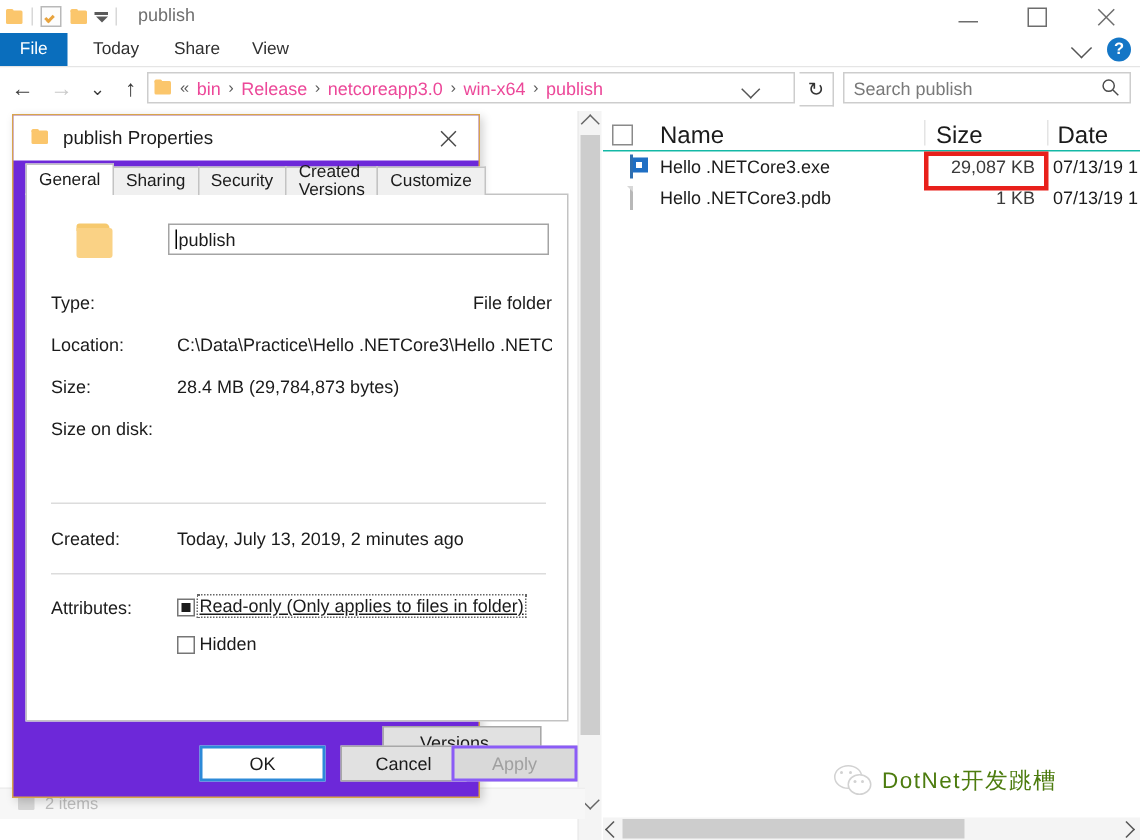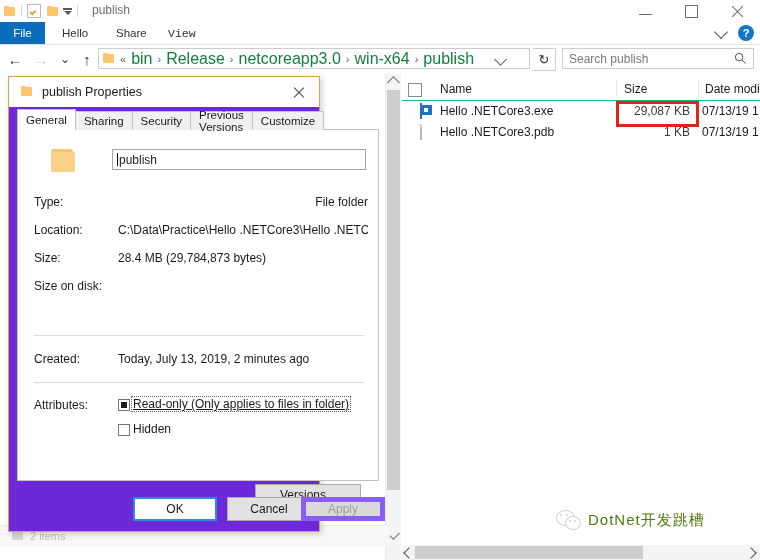--- a/index.html
+++ b/index.html
@@ -143,21 +143,21 @@
   .rb-tab {
     position: absolute;
     top: 0; height: 22px;
     font-size: 11.5px;
     color: #303030;
     display: flex; align-items: center; justify-content: center;
     padding: 0 10px;
   }
   #rb-home { left: 52px; }
   #rb-share { left: 106px; }
-  #rb-view  { left: 158px; font-family: Liberation Mono, monospace; }
+  #rb-view  { left: 158px; }
   .ribbon-right {
     position: absolute;
     right: 6px; top: 3px;
     display: flex; align-items: center;
   }
   .chev-down {
     width: 9px; height: 9px;
     border-right: 1.4px solid #555;
     border-bottom: 1.4px solid #555;
     transform: rotate(45deg);
@@ -203,22 +203,22 @@
     align-items: center;
     padding-left: 4px;
     box-sizing: border-box;
   }
   .crumb-sep {
     color: #5c5c5c;
     font-size: 11px;
     margin: 0 5px;
   }
   .crumb {
-    font-size: 16px;
-    color: #15803d;
+    font-size: 12px;
+    color: #ec4899;
   }
   .addr-chev {
     position: absolute;
     right: 24px; top: 6px;
     width: 8px; height: 8px;
     border-right: 1.3px solid #555;
     border-bottom: 1.3px solid #555;
     transform: rotate(45deg);
   }
   .refresh-btn {
@@ -248,21 +248,21 @@
     right: 6px; top: 3px;
     width: 13px; height: 13px;
   }
 
   
   .colhdr {
     position: absolute;
     left: 402px; top: 78px;
     width: 358px; height: 22px;
     border-bottom: 2px solid #14b8a6;
-    font-size: 12px;
+    font-size: 16px;
     color: #1b1b1b;
   }
   .colhdr .cell { position: absolute; top: 4px; }
   .hdr-check {
     position: absolute;
     left: 6px; top: 5px;
     width: 12px; height: 12px;
     border: 1px solid #8a8a8a;
     background: #fff;
   }
@@ -566,21 +566,21 @@
   .dlg-footer-btn {
     position: absolute;
     top: 420px;
     width: 84px; height: 24px;
     font-size: 12px;
     display: flex; align-items: center; justify-content: center;
     box-sizing: border-box;
   }
   #btn-ok     { left: 124px; background: #ffffff; border: 2px solid #2d8ad8; color: #1b1b1b; }
   #btn-cancel { left: 218px; background: #e1e1e1; border: 1px solid #a8a8a8; color: #1b1b1b; }
-  #btn-apply  { left: 292px; background: #d9d9d9; border: 5px solid #8b5cf6; color: #a0a0a0; }
+  #btn-apply  { left: 292px; background: #d9d9d9; border: 2px solid #8b5cf6; color: #a0a0a0; }
 
   
   .watermark {
     position: absolute;
     left: 556px; top: 510px;
     display: flex;
     align-items: center;
     color: #4d7c0f;
     font-size: 15px;
     letter-spacing: 1px;
@@ -639,21 +639,21 @@
           <span class="wb-max"></span>
         </div>
       <div class="winbtn">
           <span class="wb-close"></span>
         </div>
     </div>
   </div>
 
   <div class="ribbon">
     <div class="tab-file">File</div>
-    <div class="rb-tab" id="rb-home">Hello</div>
+    <div class="rb-tab" id="rb-home">Today</div>
     <div class="rb-tab" id="rb-share">Share</div>
     <div class="rb-tab" id="rb-view">View</div>
     <div class="ribbon-right">
       <span class="chev-down"></span>
       <span class="help-circle">?</span>
     </div>
   </div>
 
   <div class="addrbar">
     <div class="navbtn" id="nav-back">←</div>
@@ -738,21 +738,21 @@
     <span class="txt">publish Properties</span>
     <div class="dlg-close">
         <i></i>
       </div>
   </div>
 
   <div class="dlg-tabs">
     <div class="dtab active">General</div>
     <div class="dtab">Sharing</div>
     <div class="dtab">Security</div>
-    <div class="dtab">Previous Versions</div>
+    <div class="dtab">Created Versions</div>
     <div class="dtab">Customize</div>
   </div>
 
   <div class="dlg-body">
 
     <div class="big-folder">
       <span class="back"></span>
         <span class="front"></span>
     </div>
 

